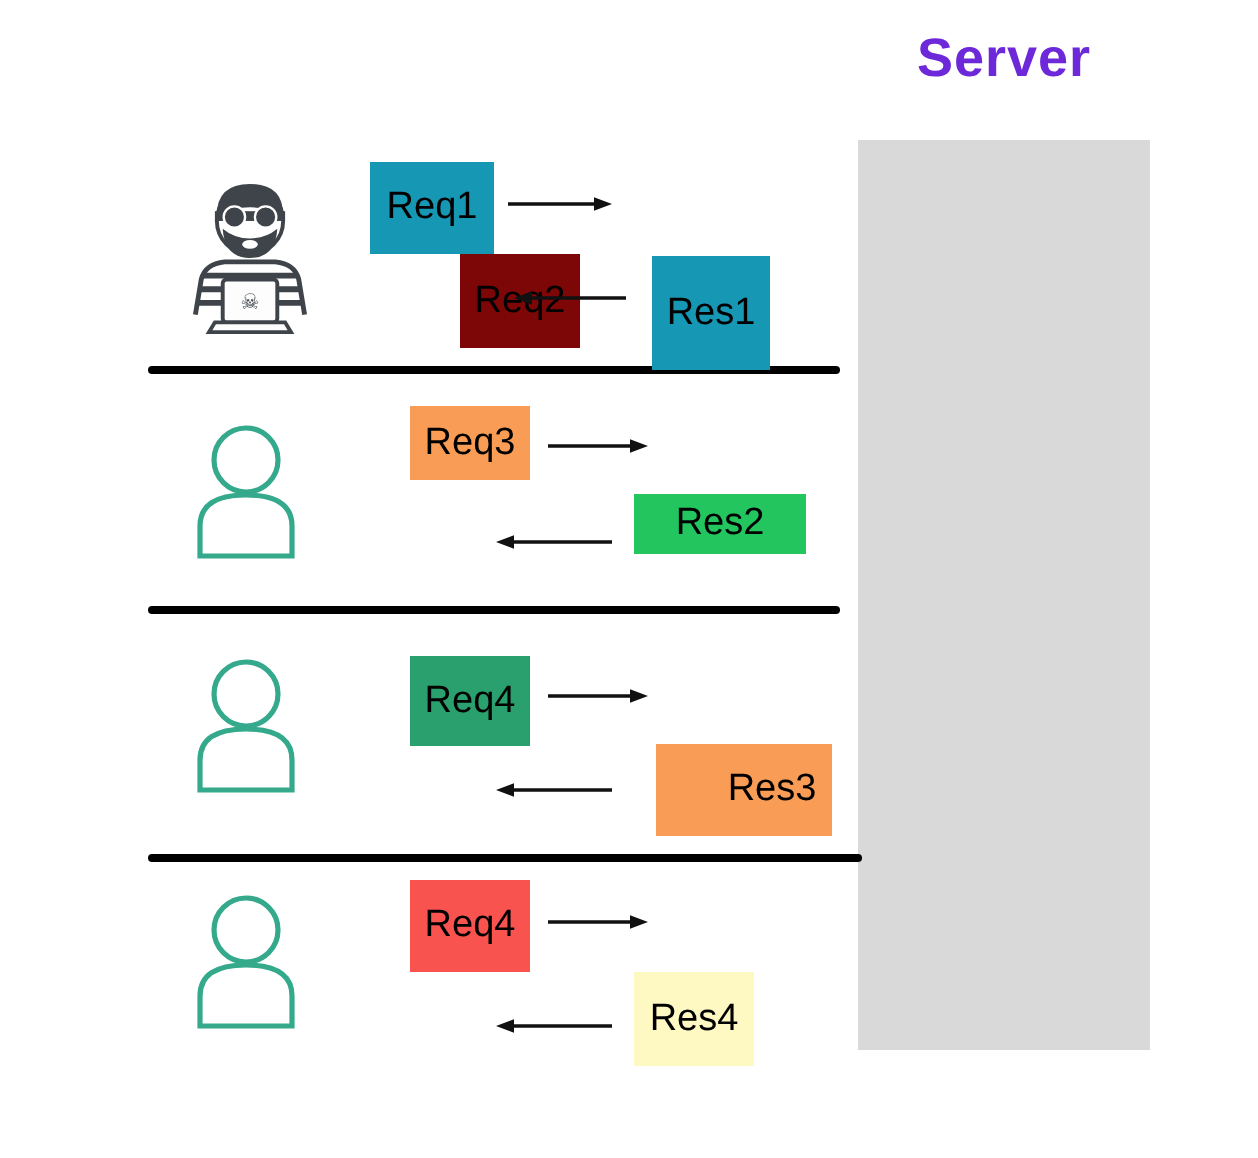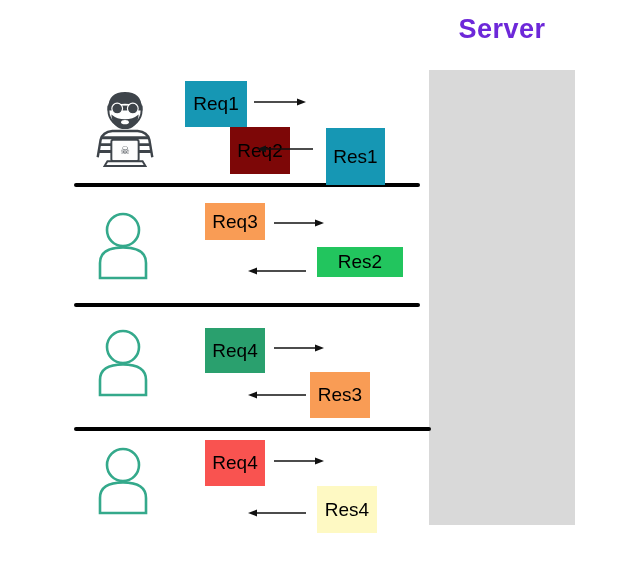--- a/index.html
+++ b/index.html
@@ -93,21 +93,21 @@
     <path d="M5,67 L5,52 Q5,36.5 28,36.5 Q51,36.5 51,52 L51,67 Z" fill="none" stroke="#34a98b" stroke-width="2.6"></path>
   </svg>
 
   <div class="msg-box" style="left: 205px; top: 328px; width: 60px; height: 45px; background: rgb(42, 160, 110);">
     <span>Req4</span>
   </div>
   <svg class="arrow" style="left:273px; top:342px;" width="52" height="12" viewBox="0 0 52 12">
     <line x1="1" y1="6" x2="42" y2="6" stroke="#111" stroke-width="1.7"></line>
     <path d="M42,2.6 L51,6 L42,9.4 Z" fill="#111"></path>
   </svg>
-  <div class="msg-box" style="left: 310px; top: 372px; width: 60px; height: 46px; background: rgb(249, 156, 85);">
+  <div class="msg-box" style="left: 328px; top: 372px; width: 60px; height: 46px; background: rgb(249, 156, 85); padding-left: 28px;">
     <span>Res3</span>
   </div>
   <svg class="arrow" style="left:247px; top:389px;" width="60" height="12" viewBox="0 0 60 12">
     <line x1="59" y1="6" x2="10" y2="6" stroke="#111" stroke-width="1.7"></line>
     <path d="M10,2.6 L1,6 L10,9.4 Z" fill="#111"></path>
   </svg>
 
   <svg class="icon" style="left:95px; top:446px;" width="56" height="70" viewBox="0 0 56 70">
     <circle cx="28" cy="19" r="16" fill="none" stroke="#34a98b" stroke-width="2.6"></circle>
     <path d="M5,67 L5,52 Q5,36.5 28,36.5 Q51,36.5 51,52 L51,67 Z" fill="none" stroke="#34a98b" stroke-width="2.6"></path>

